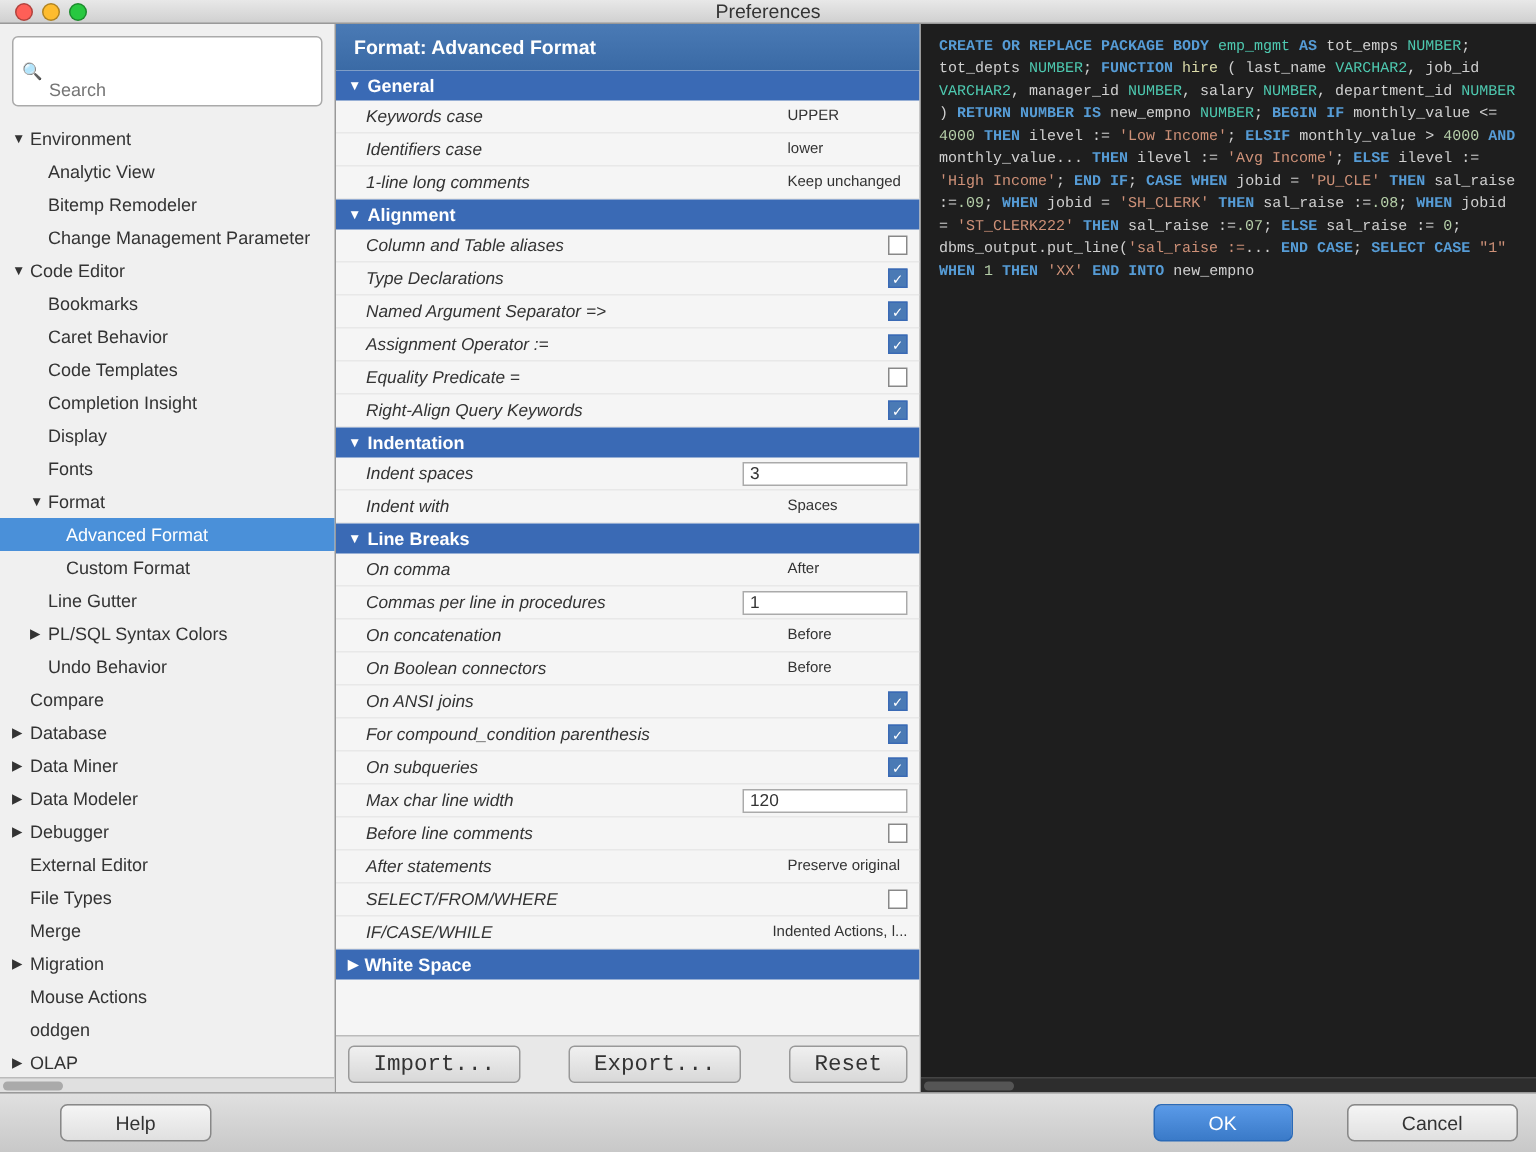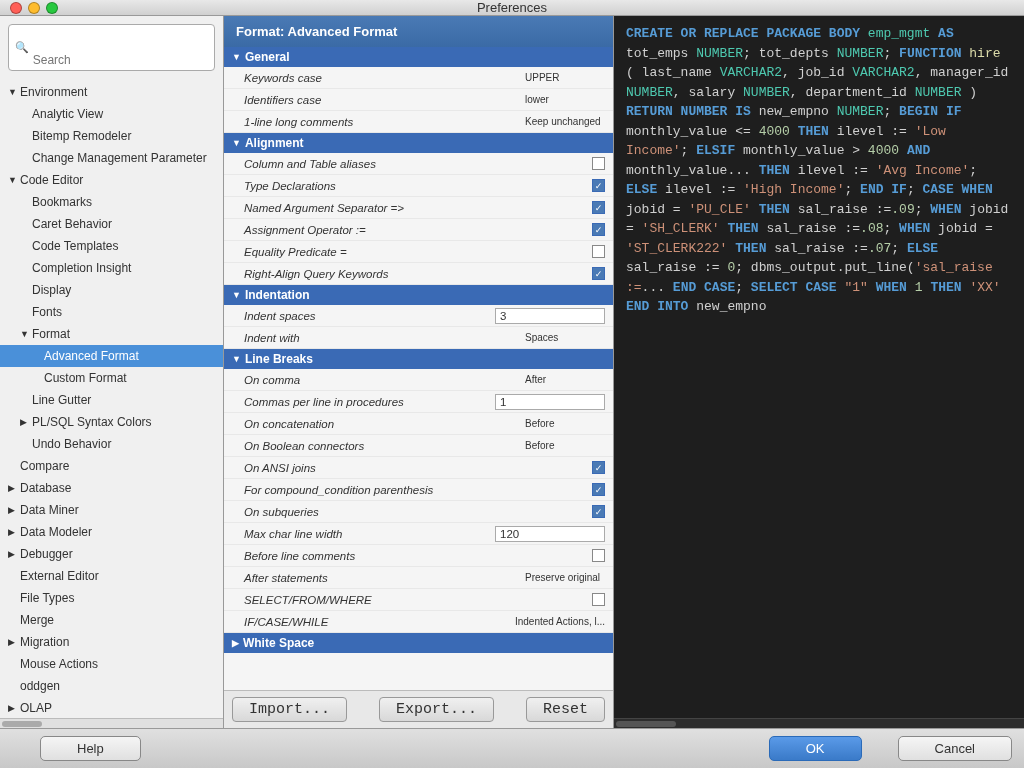--- a/index.html
+++ b/index.html
@@ -240,21 +240,21 @@
       content: '';
       width: 6px; height: 6px;
       border-radius: 50%;
       background: #4a90d9;
     }
     .code-area {
       flex: 1;
       overflow: auto;
       padding: 8px 12px;
       font-family: 'Menlo', 'Monaco', 'Courier New', monospace;
-      font-size: 13px;
+      font-size: 10px;
       line-height: 1.5;
       color: #d0d0d0;
       background: #1e1e1e;
     }
     .kw { color: #569cd6; font-weight: bold; }
     .kw2 { color: #4ec9b0; }
     .str { color: #ce9178; }
     .num { color: #b5cea8; }
     .fn { color: #dcdcaa; }
     .right-scroll-bottom {

